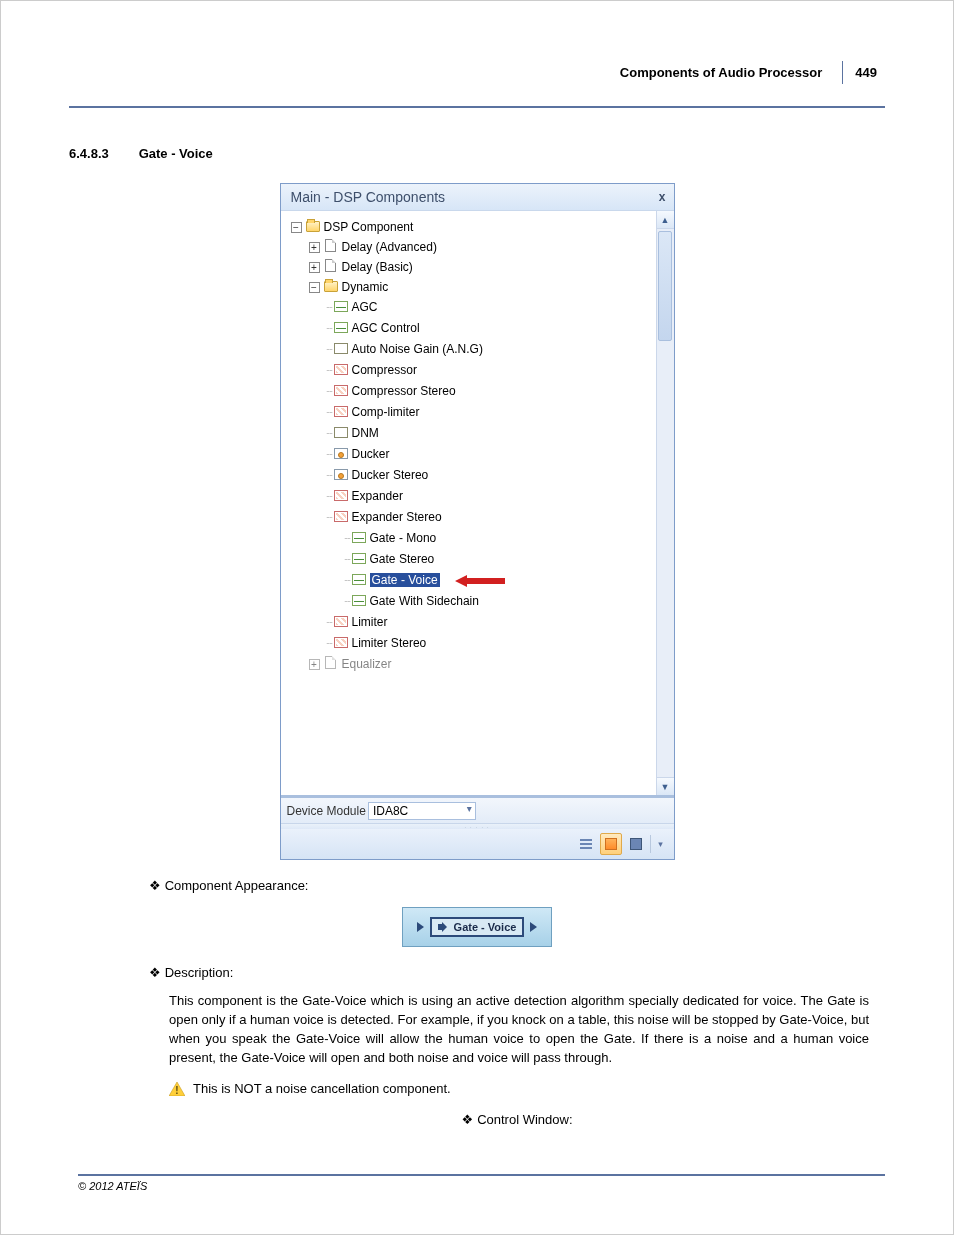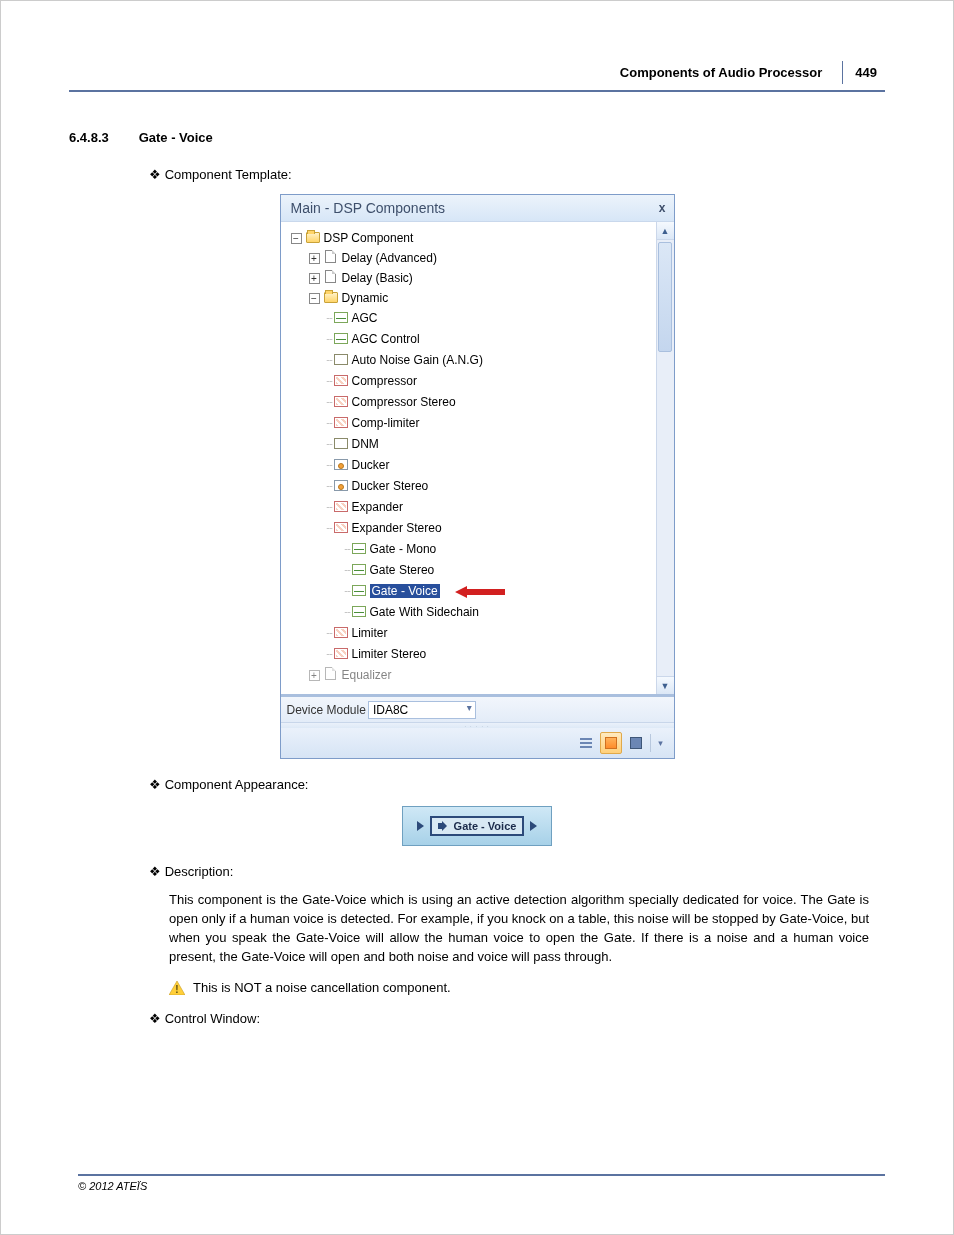--- a/index.html
+++ b/index.html
@@ -16,21 +16,21 @@
     height: 1235px;
     padding: 60px 68px 30px 68px;
     position: relative;
     border: 1px solid #ccc;
   }
   .header-line {
     display: flex;
     justify-content: flex-end;
     align-items: center;
     border-bottom: 2px solid #5b73a0;
-    padding-bottom: 6px;
+    padding-bottom: 22px;
     margin-bottom: 38px;
   }
   .header-title { font-weight: bold; margin-right: 20px; }
   .page-num { font-weight: bold; border-left: 1px solid #5b73a0; padding: 4px 12px; margin-right: -4px; }
   .section-heading {
     font-weight: bold;
     margin-bottom: 22px;
   }
   .section-number { display:inline-block; width: 66px; }
   .bullet-line { margin: 0 0 12px 80px; }
@@ -46,21 +46,21 @@
     background: linear-gradient(#ecf3fb, #d7e6f7);
     color: #3e4f6b;
     padding: 5px 8px 5px 10px;
     font-size: 14px;
     display:flex; justify-content:space-between; align-items:center;
     border-bottom:1px solid #c9d8ec;
   }
   .close-x { color:#3e4f6b; font-weight:bold; cursor:default; font-size:12px; }
   .tree-body {
     display:flex;
-    height: 472px;
+    height: 584px;
   }
   .tree-content {
     flex:1 1 auto;
     padding: 6px 4px 6px 6px;
     overflow:hidden;
     white-space: nowrap;
     color:#000;
     font-family: Tahoma, Arial, sans-serif;
     font-size: 12px;
   }
@@ -154,23 +154,20 @@
   <div class="header-line">
     <span class="header-title">Components of Audio Processor</span>
     <span class="page-num">449</span>
   </div>
 
   <div class="section-heading">
     <span class="section-number">6.4.8.3</span>
     <span>Gate - Voice</span>
   </div>
 
-  <div class="bullet-line">
-    <span class="diamond">❖</span><span>Component Template:</span>
-  </div>
 
   <div class="tree-window">
     <div class="tree-titlebar">
       <span>Main - DSP Components</span>
       <span class="close-x">x</span>
     </div>
     <div class="tree-body">
       <div class="tree-content">
         <div class="tree-row ind0"><span class="expander">−</span><span class="ticon">
               <span class="folder-open"></span>
@@ -299,20 +296,20 @@
   <div class="warn-line">
     <span class="warn-icon">
       <svg width="16" height="14" viewBox="0 0 16 14">
           <polygon points="8,0 16,14 0,14" fill="#ffcf3a" stroke="#c89a20" stroke-width="0.6"></polygon>
           <text x="8" y="12" text-anchor="middle" font-size="10" font-weight="bold" fill="#5a4a10">!</text>
         </svg>
     </span>
     <span>This is NOT a noise cancellation component.</span>
   </div>
 
-  <div class="bullet-line" style="margin-top:16px;">
+  <div class="bullet-line" style="margin-top:16px;text-align:center;">
     <span class="diamond">❖</span><span>Control Window:</span>
   </div>
 
   <div class="footer">
     <span>© 2012 ATEÏS</span>
   </div>
 </div>
 
 </body></html>

